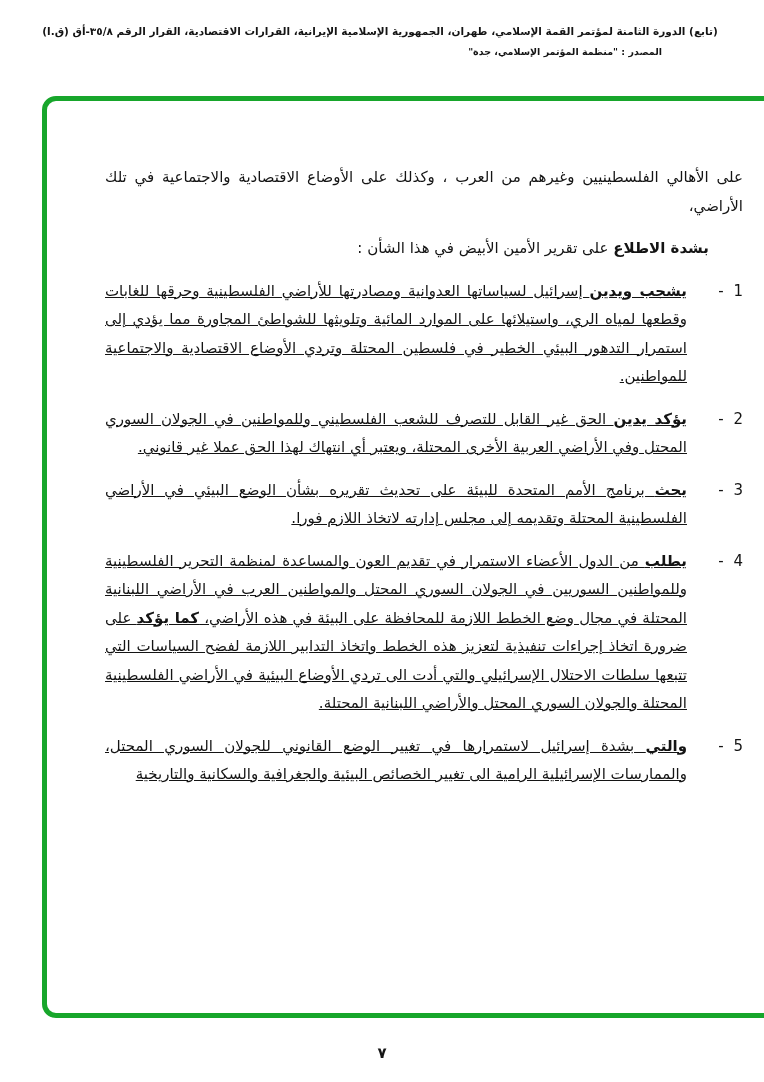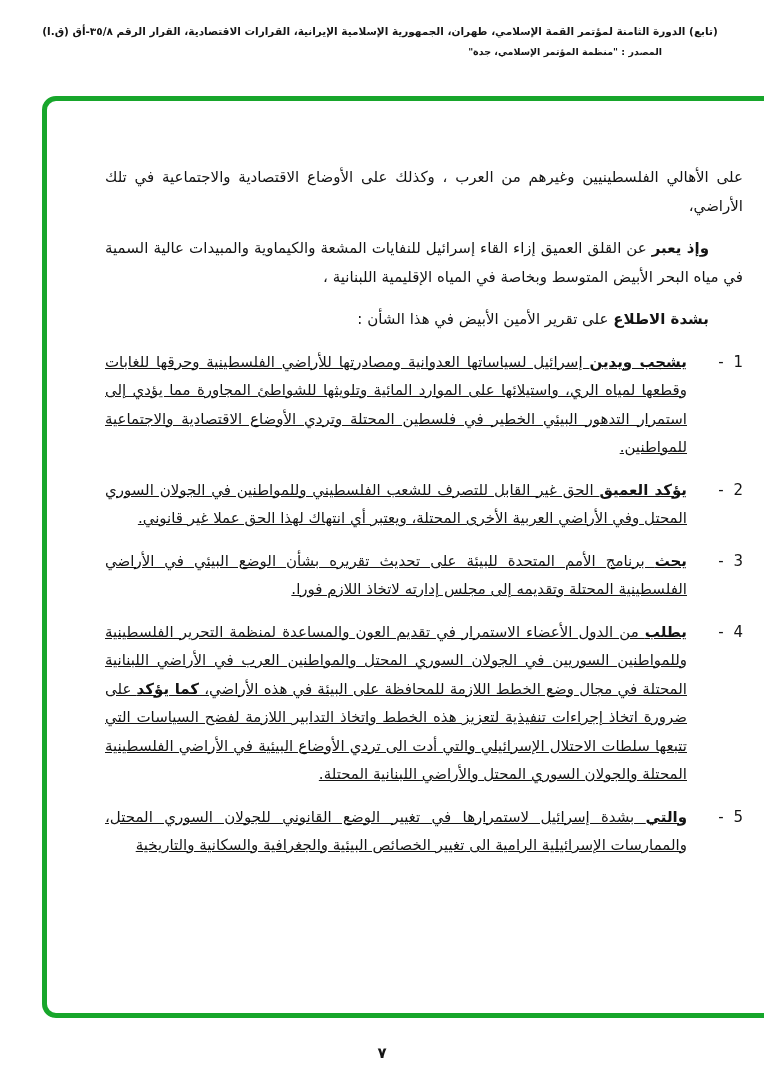--- a/index.html
+++ b/index.html
@@ -75,32 +75,31 @@
   <div class="doc-header">
     <div class="line1">(تابع) الدورة الثامنة لمؤتمر القمة الإسلامي، طهران، الجمهورية الإسلامية الإيرانية، القرارات الاقتصادية، القرار الرقم ٣٥/٨-أق (ق.ا)</div>
     <div class="line2">المصدر :  "منظمة المؤتمر الإسلامي، جدة"</div>
   </div>
 
   <div class="frame">
     <div class="content">
 
       <p class="para"><span class="lead"></span><span>على الأهالي الفلسطينيين وغيرهم من العرب ،  وكذلك على الأوضاع الاقتصادية والاجتماعية في تلك الأراضي،</span></p>
 
-      <p class="para indent"><span class="lead">وإذ يعبر</span><span> عن القلق العميق إزاء القاء إسرائيل للنفايات المشعة والكيماوية والمبيدات عالية السمية في مياه البحر الأبيض المتوسط وبخاصة في المياه الإقليمية اللبنانية ،</span></p>
 
       <p class="para indent"><span class="lead">بشدة الاطلاع</span><span> على تقرير الأمين الأبيض في هذا الشأن :</span></p>
 
       <div class="item">
         <span class="num">1 -</span>
         <p class="itext"><span class="lead">يشجب ويدين</span><span> إسرائيل لسياساتها العدوانية ومصادرتها للأراضي الفلسطينية وحرقها للغابات وقطعها لمياه الري، واستيلائها على الموارد المائية وتلويثها للشواطئ المجاورة مما يؤدي إلى استمرار التدهور البيئي الخطير في فلسطين المحتلة وتردي الأوضاع الاقتصادية والاجتماعية للمواطنين.</span></p>
       </div>
 
       <div class="item">
         <span class="num">2 -</span>
-        <p class="itext"><span class="lead">يؤكد العميق</span><span> الحق غير القابل للتصرف للشعب الفلسطيني وللمواطنين في الجولان السوري المحتل وفي الأراضي العربية الأخرى المحتلة، ويعتبر أي انتهاك لهذا الحق عملا غير قانوني.</span></p>
+        <p class="itext"><span class="lead">يؤكد يدين</span><span> الحق غير القابل للتصرف للشعب الفلسطيني وللمواطنين في الجولان السوري المحتل وفي الأراضي العربية الأخرى المحتلة، ويعتبر أي انتهاك لهذا الحق عملا غير قانوني.</span></p>
       </div>
 
       <div class="item">
         <span class="num">3 -</span>
         <p class="itext"><span class="lead">يحث</span><span> برنامج الأمم المتحدة للبيئة على تحديث تقريره بشأن الوضع البيئي في الأراضي الفلسطينية المحتلة وتقديمه إلى مجلس إدارته لاتخاذ اللازم فورا.</span></p>
       </div>
 
       <div class="item">
         <span class="num">4 -</span>
         <p class="itext"><span class="lead">يطلب</span><span> من الدول الأعضاء الاستمرار في تقديم العون والمساعدة لمنظمة التحرير الفلسطينية وللمواطنين السوريين في الجولان السوري المحتل والمواطنين العرب في الأراضي اللبنانية المحتلة في مجال وضع الخطط اللازمة للمحافظة على البيئة في هذه الأراضي، </span><span class="lead">كما يؤكد</span><span> على ضرورة اتخاذ إجراءات تنفيذية لتعزيز هذه الخطط واتخاذ التدابير اللازمة لفضح السياسات التي تتبعها سلطات الاحتلال الإسرائيلي والتي أدت الى تردي الأوضاع البيئية في الأراضي الفلسطينية المحتلة والجولان السوري المحتل والأراضي اللبنانية المحتلة.</span></p>

